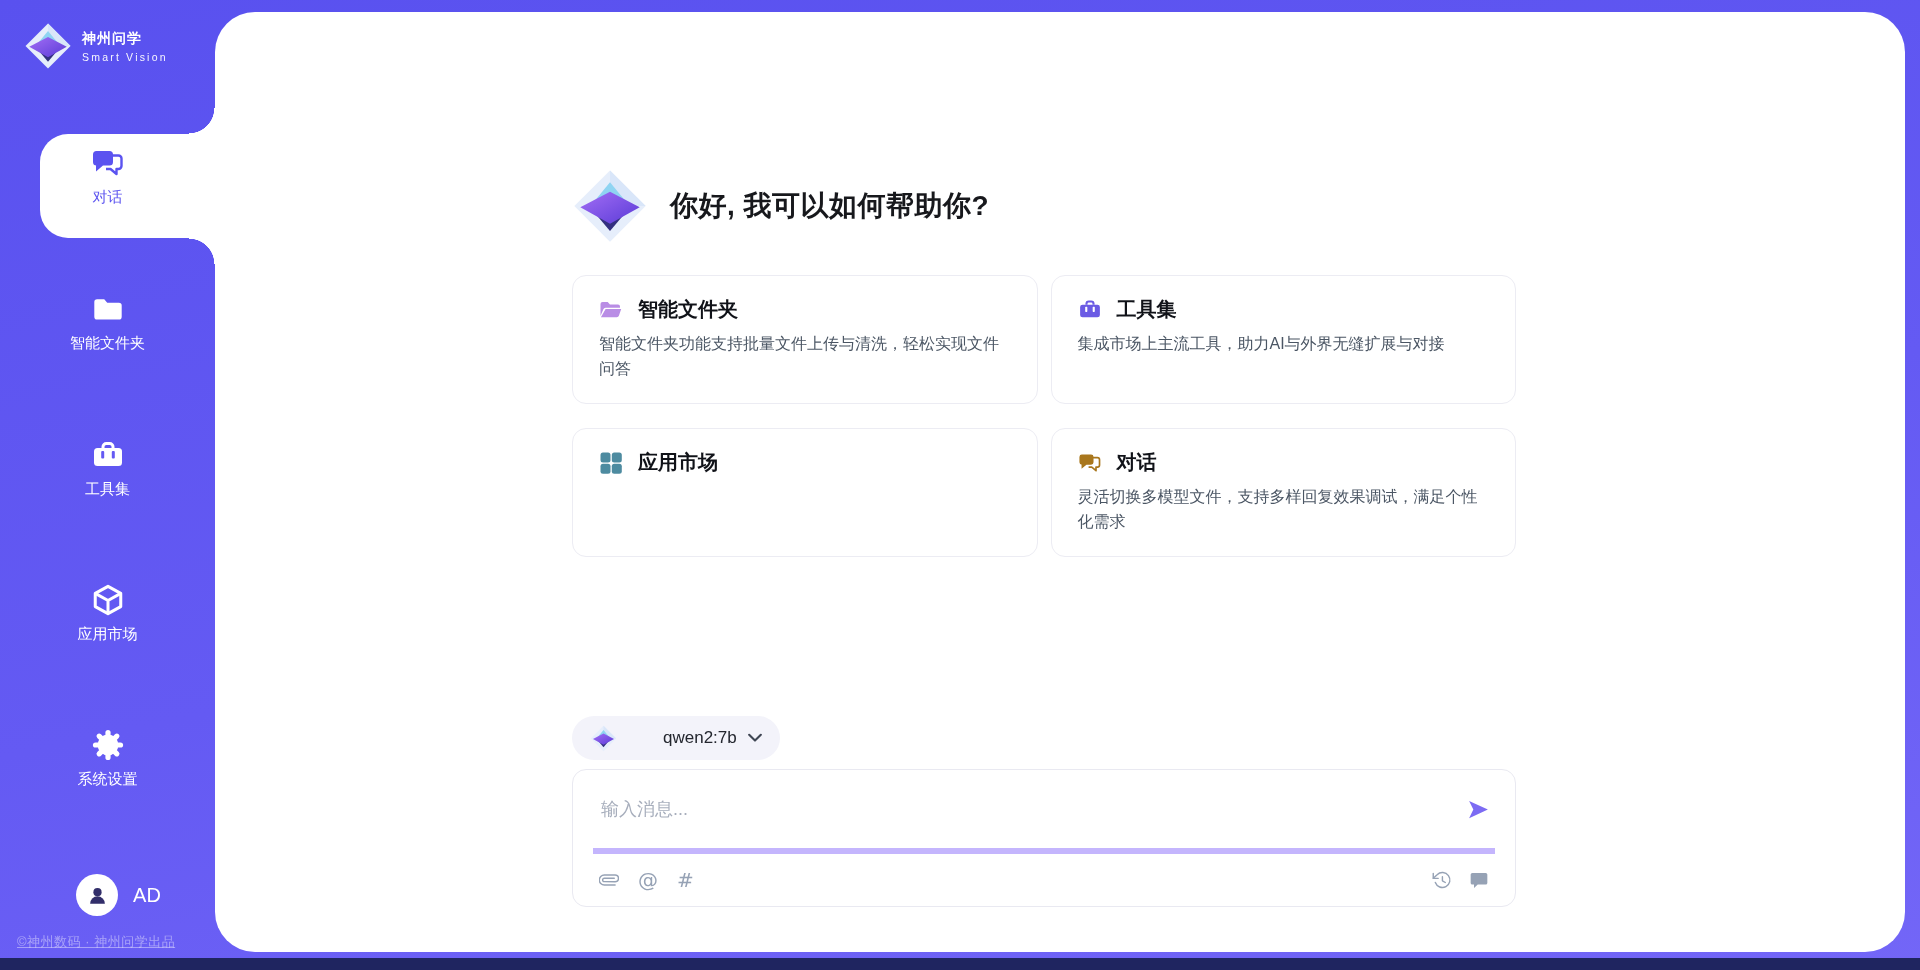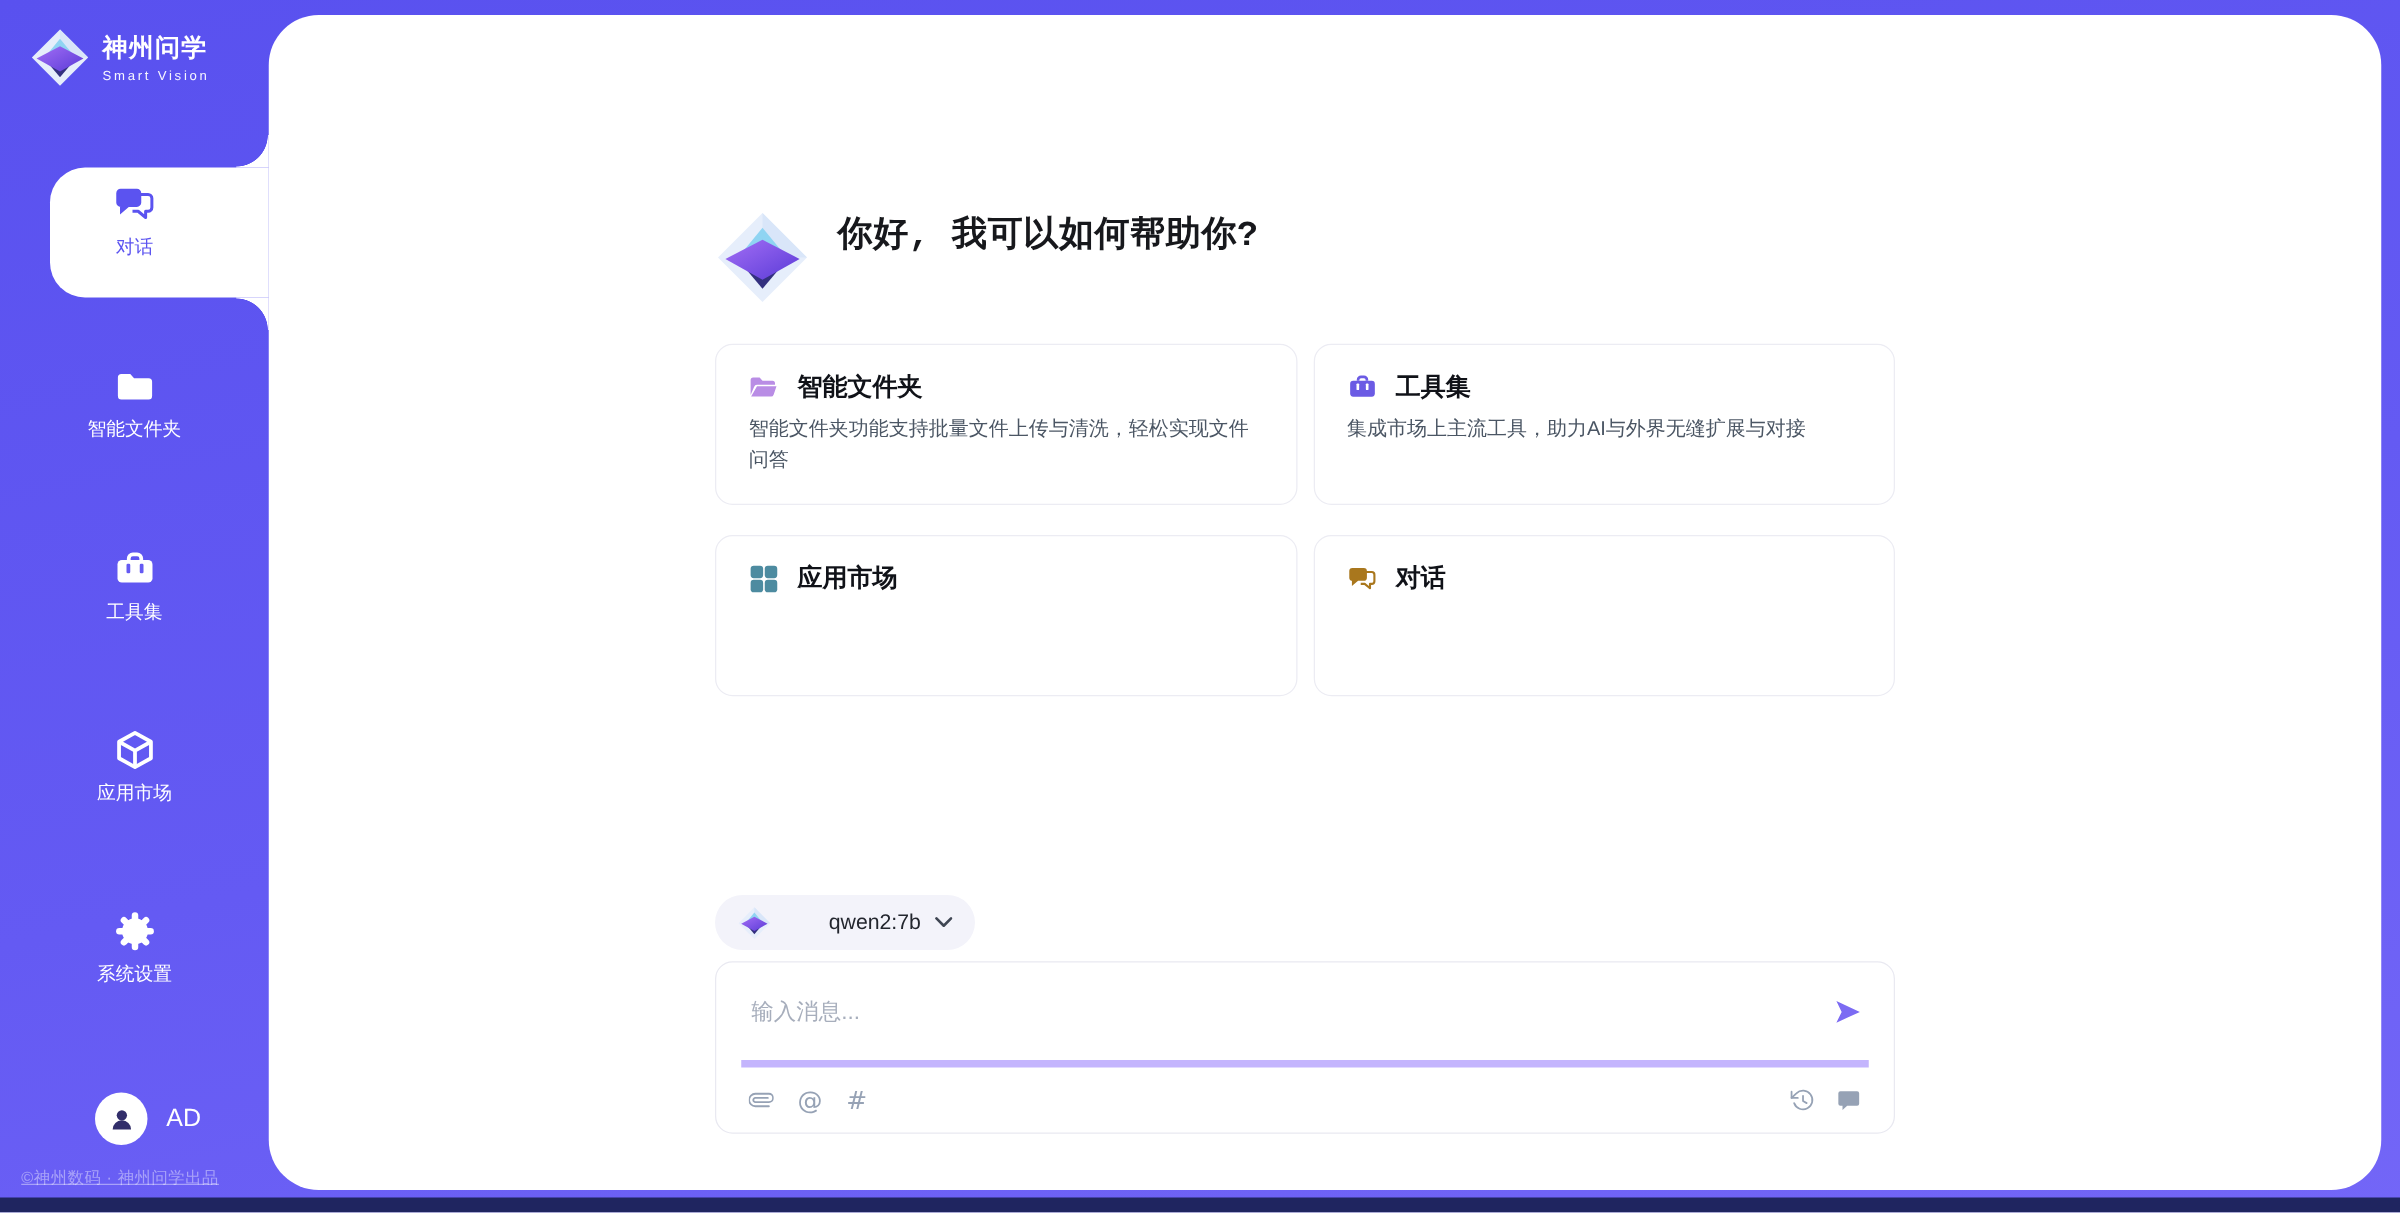--- a/index.html
+++ b/index.html
@@ -14,21 +14,21 @@
            background:#fff; border-radius:40px; }
 
   .dark-strip { position:absolute; left:0; right:0; bottom:0; height:12px;
                 background:var(--dark-strip,#1f2560); }
 
   
   .sidebar { position:absolute; left:0; top:0; width:215px; height:100%; }
 
   .brand { position:absolute; left:24px; top:22px; display:flex; align-items:center; gap:10px; }
   .brand .diamond { width:48px; height:48px; }
-  .brand-name { font-size:20px; font-weight:700; color:#fff; letter-spacing:1px; }
+  .brand-name { font-size:14px; font-weight:700; color:#fff; letter-spacing:1px; }
   .brand-sub  { font-size:10.5px; color:rgba(255,255,255,.95); letter-spacing:2.2px; margin-top:3px; }
 
   .active-tab { position:absolute; left:40px; width:175px; top:134px; height:104px;
                 background:#fff; border-radius:28px 0 0 28px; }
   .tab-curve { position:absolute; right:0; width:26px; height:26px; }
   .tab-curve.top    { top:108px; background:radial-gradient(26px at 0 0,   transparent 25px, #fff 25.5px); }
   .tab-curve.bottom { top:238px; background:radial-gradient(26px at 0 100%, transparent 25px, #fff 25.5px); }
 
   .nav-item { position:absolute; left:0; width:215px; display:flex; flex-direction:column;
               align-items:center; gap:8px; cursor:pointer; }
@@ -44,21 +44,21 @@
             display:flex; align-items:center; justify-content:center; }
   .avatar svg { width:23px; }
   .user-name { font-size:20px; color:#fff; font-weight:500; }
 
   .sidebar-footer { position:absolute; left:17px; top:933px; font-size:13px;
                     color:rgba(255,255,255,.42); letter-spacing:.5px;text-decoration:underline; }
 
   
   .content { position:absolute; left:357px; top:0; width:944px; height:100%; }
 
-  .greeting { position:absolute; top:156px; left:0; display:flex; align-items:flex-start; gap:22px;font-family:Liberation Mono, monospace; }
+  .greeting { position:absolute; top:156px; left:0; display:flex; align-items:center; gap:22px; }
   .greeting .diamond { width:76px; height:76px; }
   .greeting-text { font-size:28px; font-weight:700; color:#17181c; letter-spacing:.5px; }
 
   .cards { position:absolute; top:263px; left:0; right:0;
            display:grid; grid-template-columns:1fr 1fr; column-gap:13px; row-gap:24px; }
   .card { min-height:129px; border:1px solid #ececf3; border-radius:14px; background:#fff;
           padding:20px 26px; cursor:pointer; }
   .card-head { display:flex; align-items:center; gap:15px; }
   .card-icon { width:24px; height:22px; display:flex; align-items:center; }
   .card-icon svg { width:24px; }
@@ -263,20 +263,21 @@
 
         <div class="card">
           <div class="card-head">
             <span class="card-icon">
               <svg viewBox="0 0 34 28">
                   <use href="#sym-chat"></use>
                 </svg>
             </span>
             <span class="card-title">对话</span>
           </div>
+          <div class="card-desc">灵活切换多模型文件，支持多样回复效果调试，满足个性化需求</div>
         </div>
       </div>
 
       <div class="model-pill">
         <svg class="diamond">
             <use href="#sym-diamond"></use>
           </svg>
         <span class="model-name">qwen2:7b</span>
         <svg class="chev" viewBox="0 0 12 8">
           <polyline points="1,1.5 6,6.5 11,1.5" fill="none" stroke="#3f4653" stroke-width="1.8" stroke-linecap="round" stroke-linejoin="round"></polyline>

